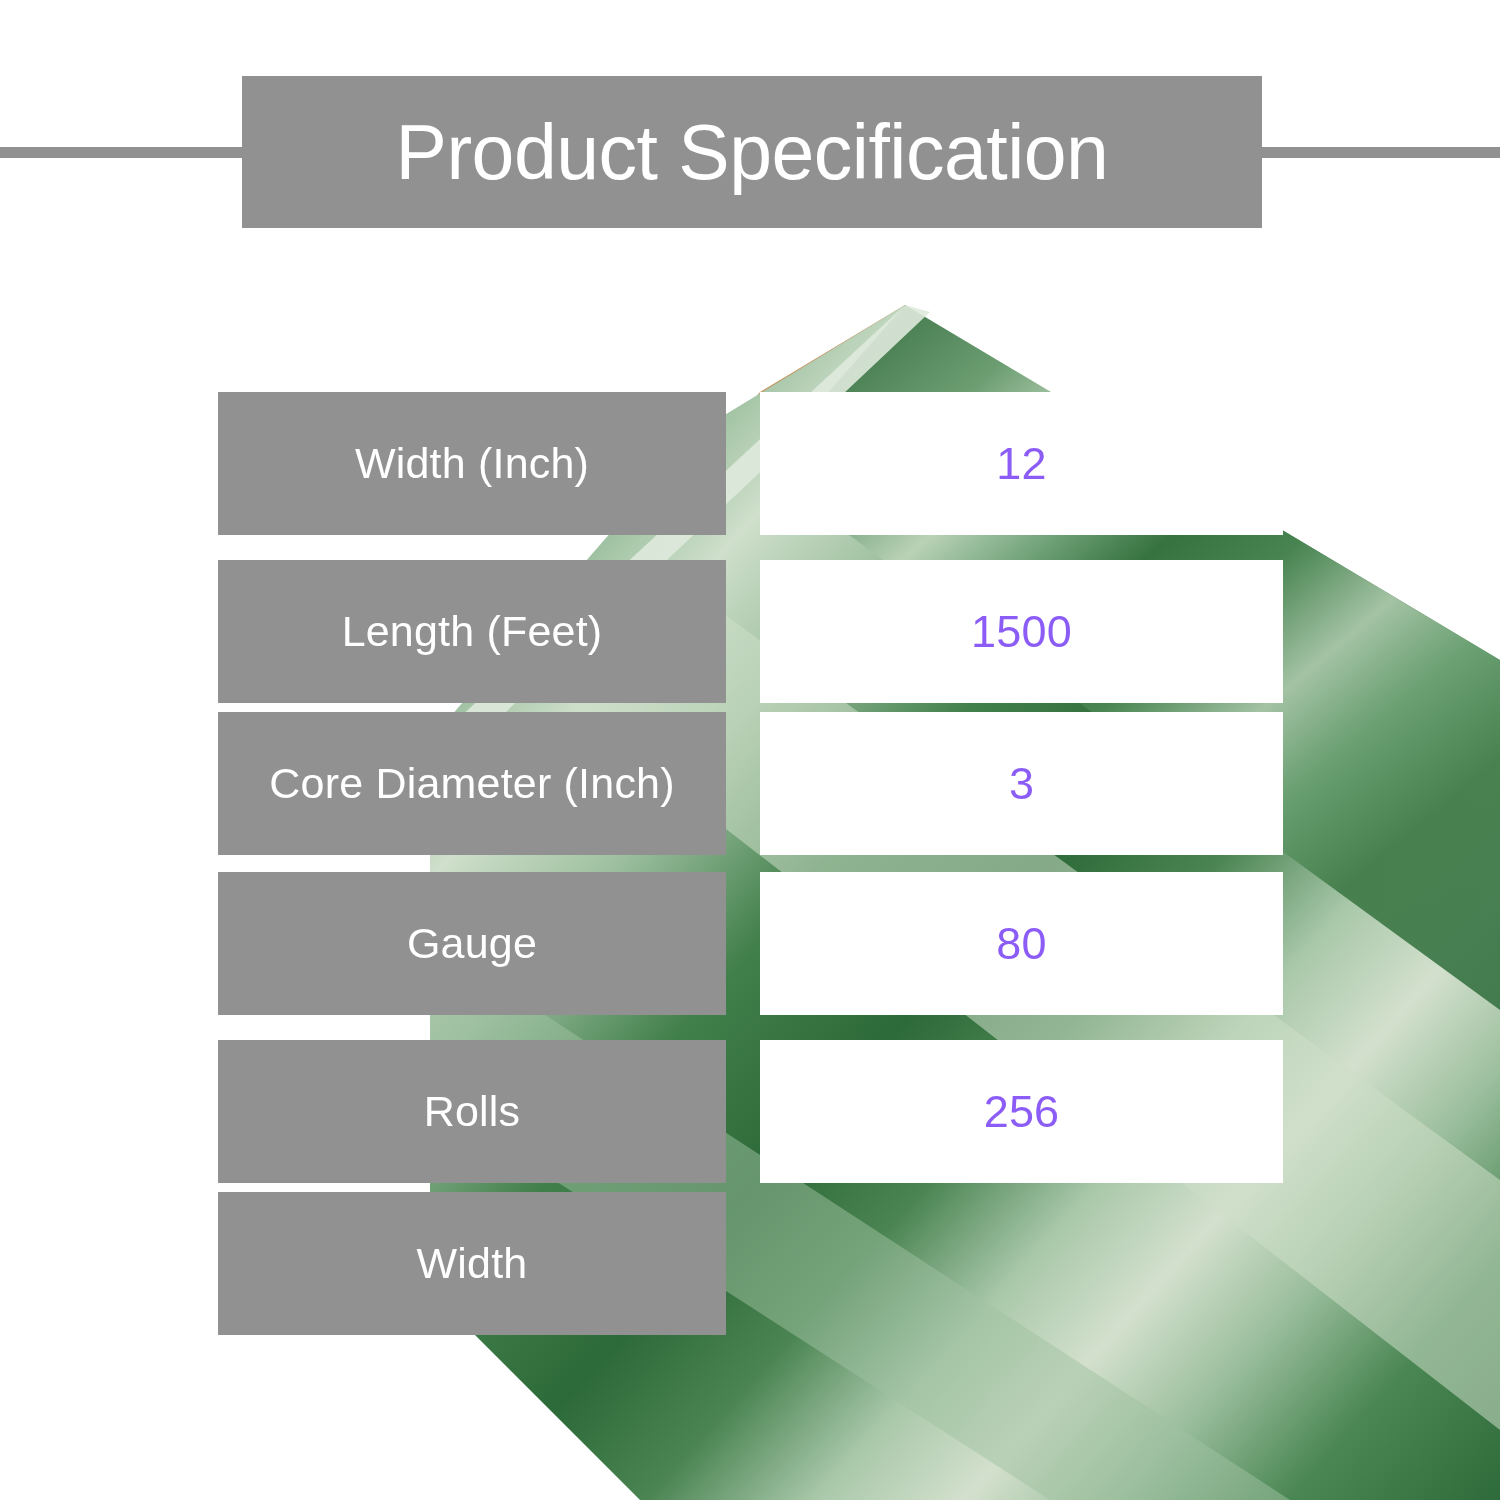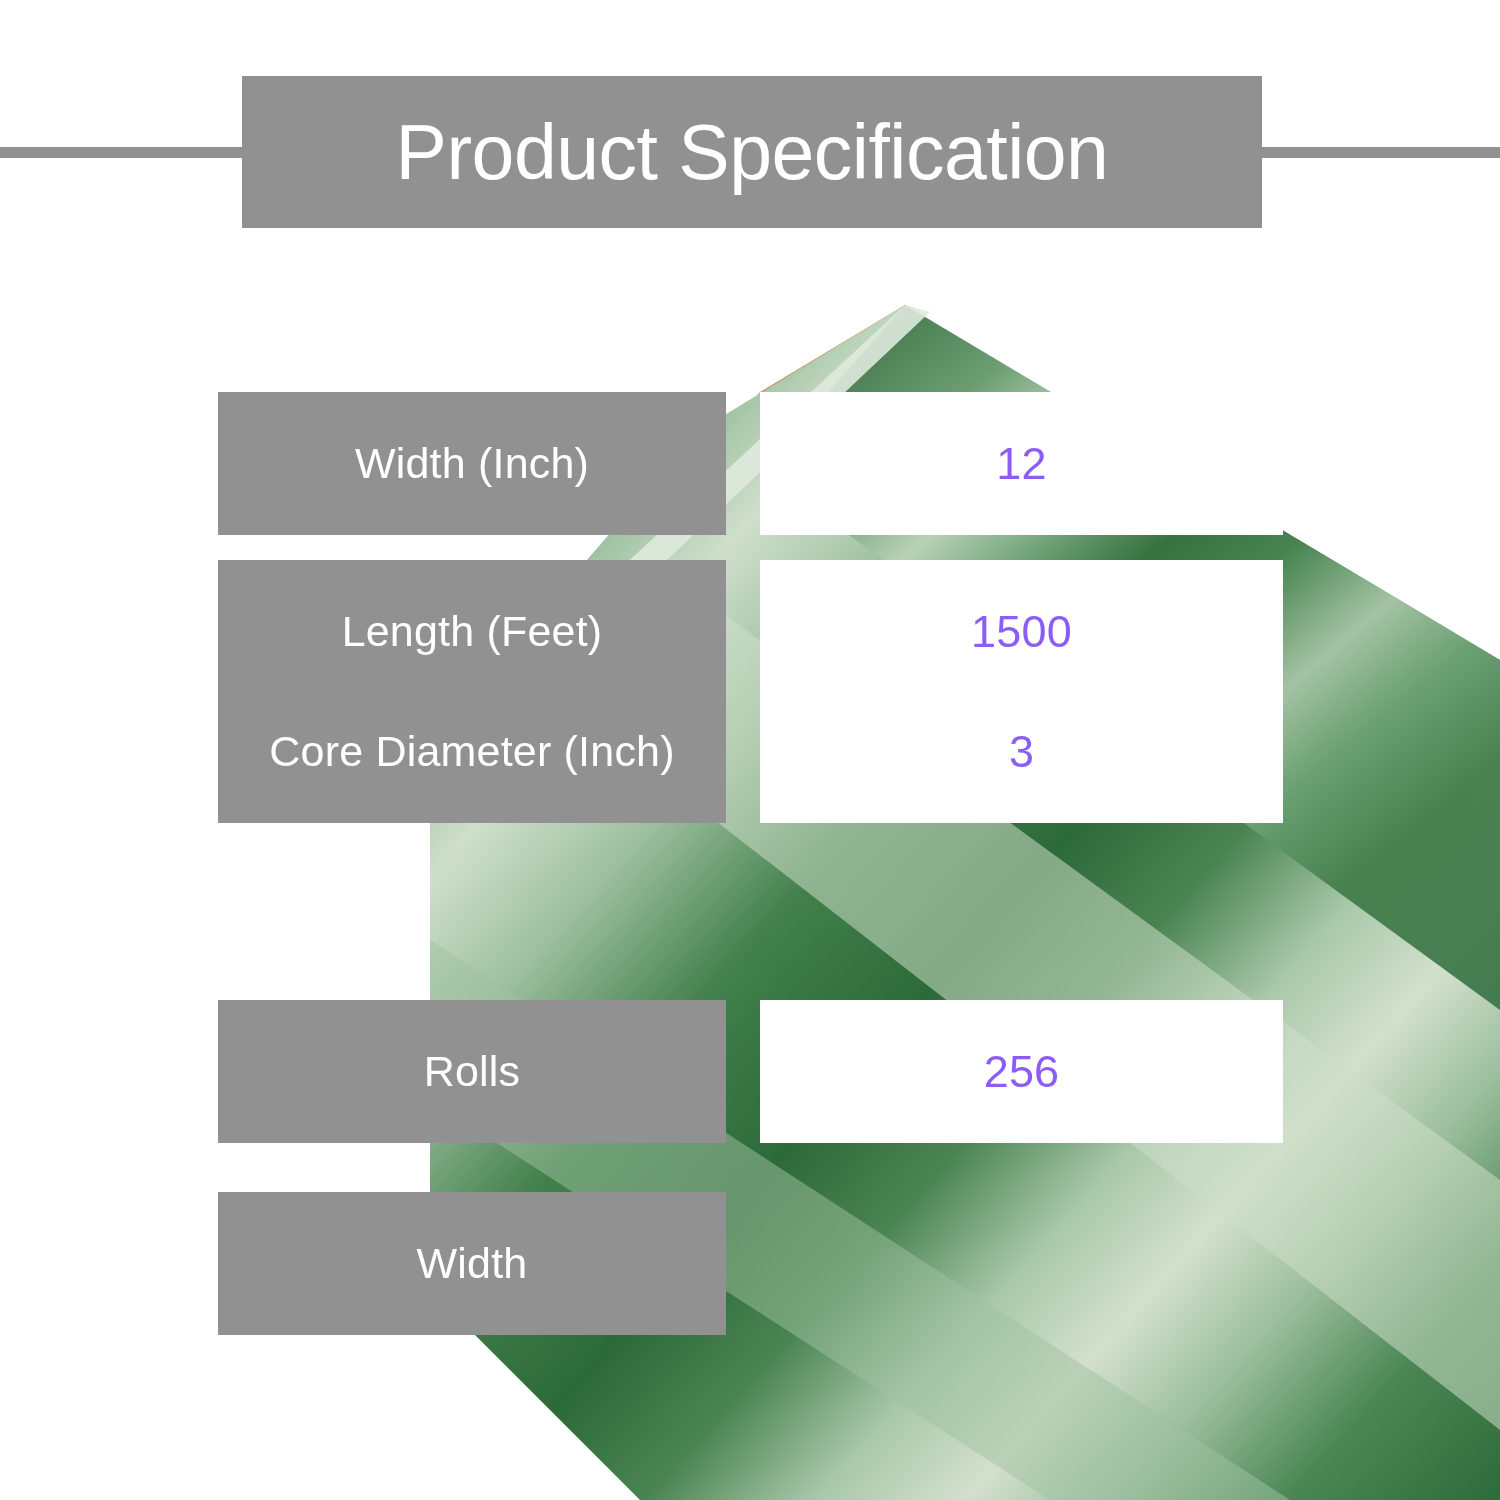--- a/index.html
+++ b/index.html
@@ -194,27 +194,31 @@
   <div class="spec-row" style="top:392px;">
     <div class="spec-label">Width (Inch)</div>
     <div class="spec-value">12</div>
   </div>
 
   <div class="spec-row" style="top:552px;margin-top:8px;">
     <div class="spec-label">Length (Feet)</div>
     <div class="spec-value">1500</div>
   </div>
 
-  <div class="spec-row" style="top:680px;border-radius:28px;">
+  <div class="spec-row" style="top:712px;border-radius:28px;">
     <div class="spec-label">Core Diameter (Inch)</div>
     <div class="spec-value">3</div>
   </div>
 
-
-  <div class="spec-row" style="top:1000px;padding-left:40px;">
+  <div class="spec-row" style="top:872px;">
+    <div class="spec-label">Gauge</div>
+    <div class="spec-value">80</div>
+  </div>
+
+  <div class="spec-row" style="top:1040px;padding-left:40px;">
     <div class="spec-label">Rolls</div>
     <div class="spec-value">256</div>
   </div>
 
   <div class="spec-row" style="top:1192px;">
     <div class="spec-label">Width</div>
   </div>
 
 </div>
 

